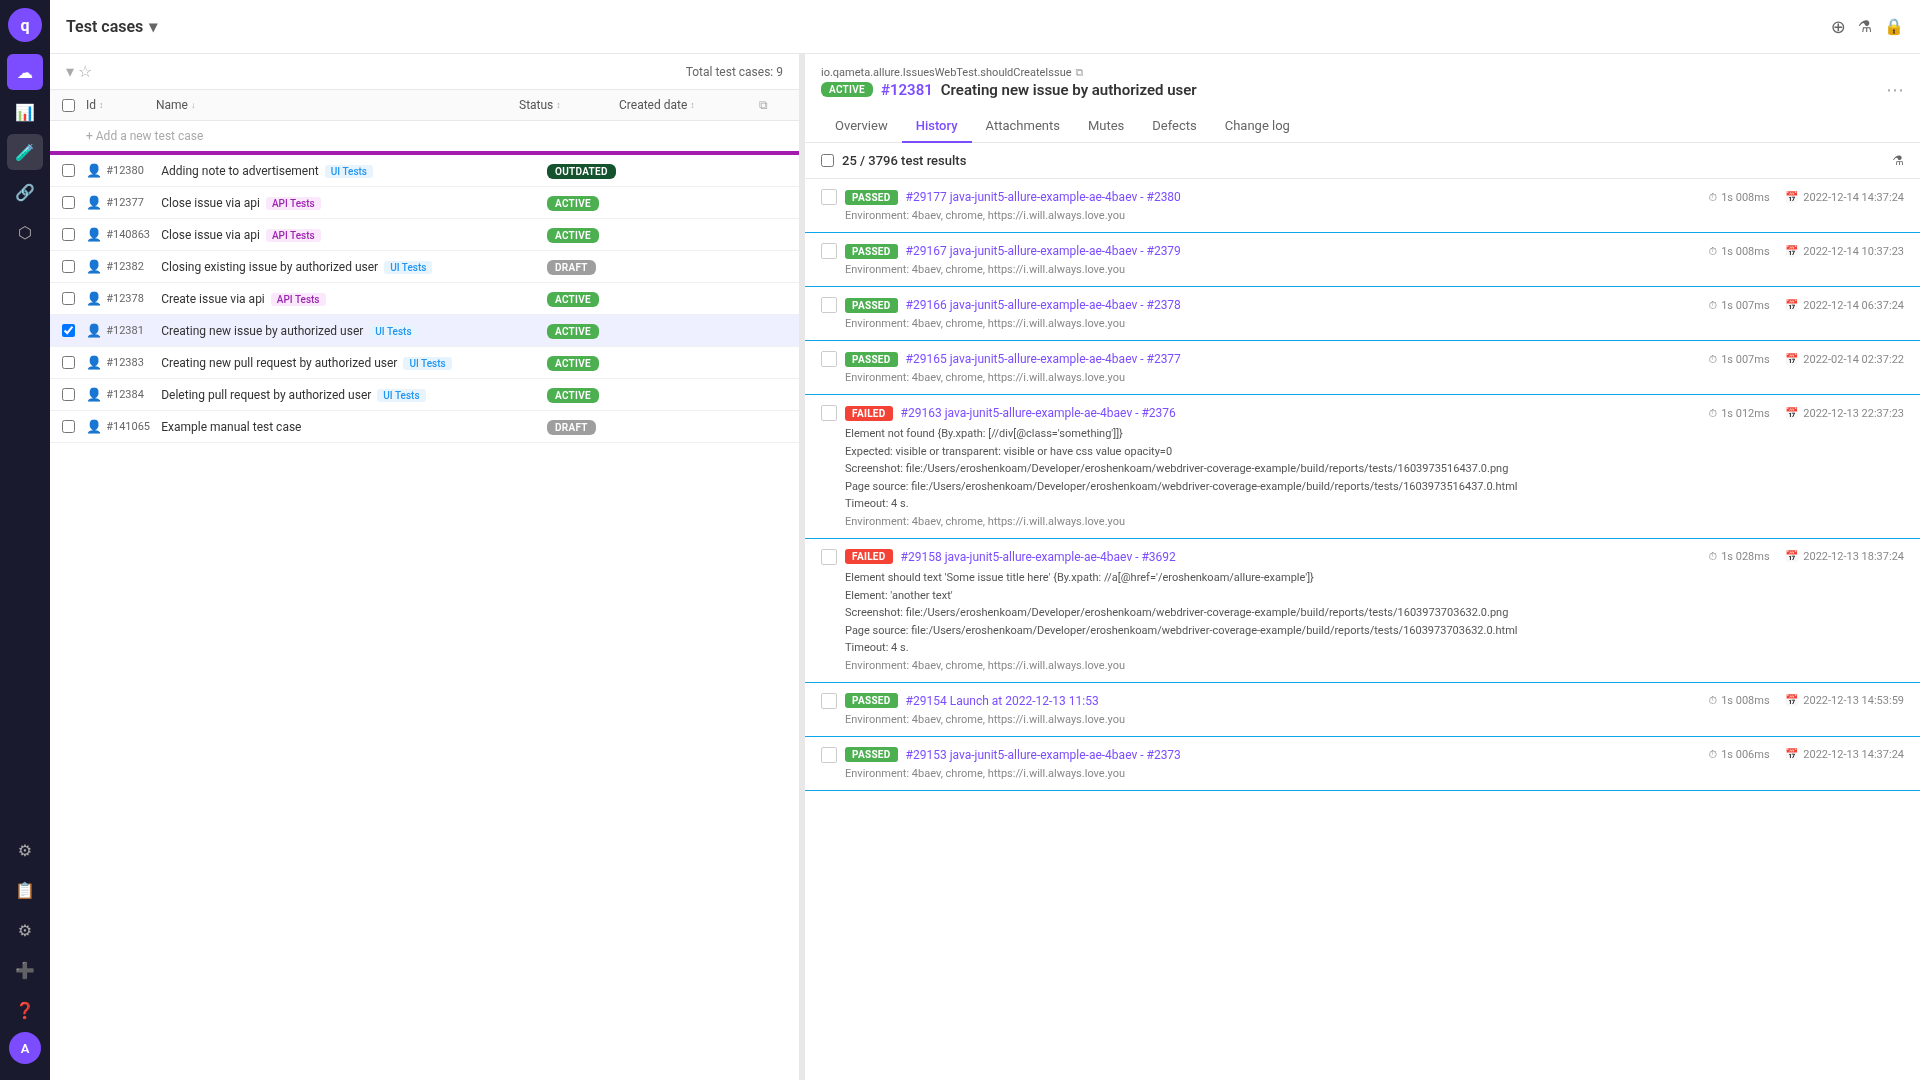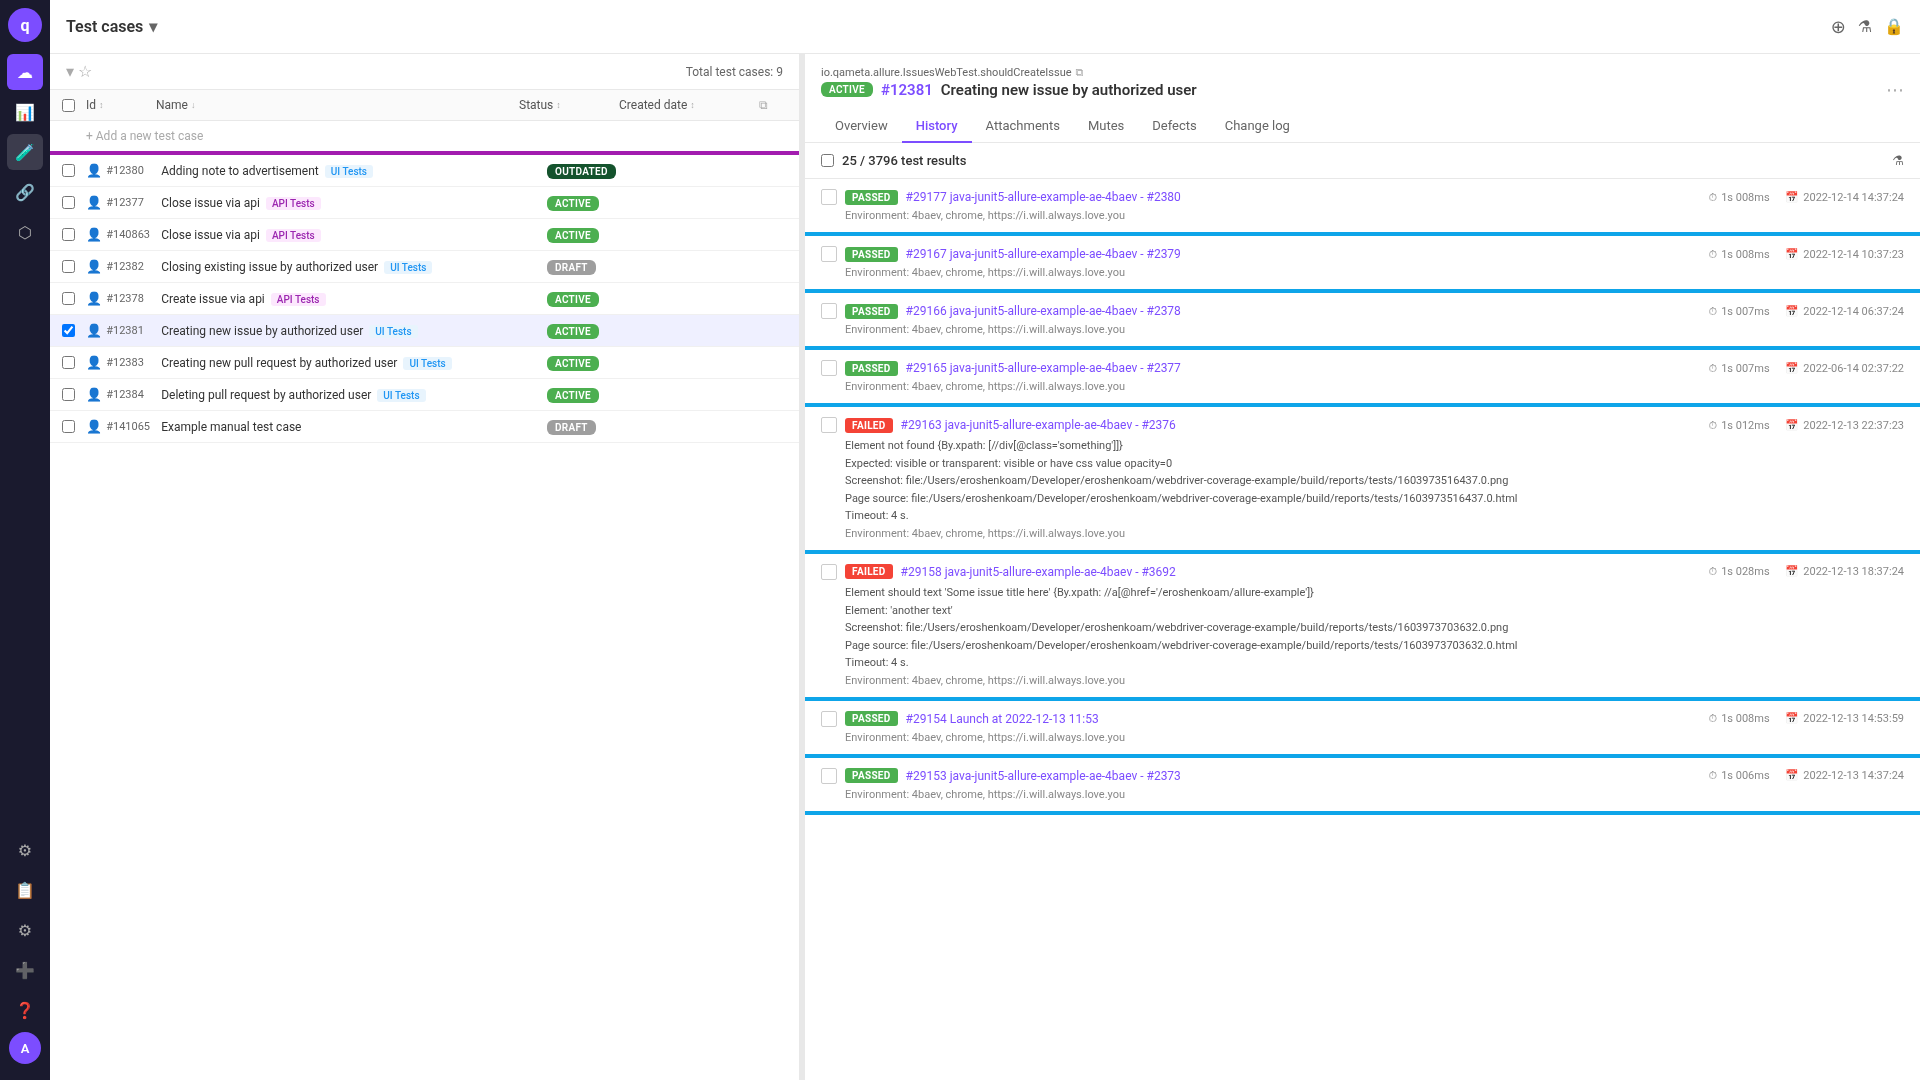--- a/index.html
+++ b/index.html
@@ -224,21 +224,21 @@
     .results-header {
       display: flex;
       align-items: center;
       padding: 10px 16px;
       border-bottom: 1px solid #e8e8e8;
     }
     .results-count { font-size: 13px; font-weight: 500; }
     .results-filter { margin-left: auto; color: #666; cursor: pointer; }
 
     .result-item {
-      border-bottom: 4px solid #0ea5e9;
+      border-bottom: 1px solid #0ea5e9;
       padding: 10px 16px;
     }
     .result-item-header {
       display: flex;
       align-items: center;
       gap: 8px;
       margin-bottom: 4px;
     }
     .result-checkbox { width: 16px; height: 16px; border: 1px solid #ccc; border-radius: 2px; flex-shrink: 0; }
     .result-status {
@@ -557,21 +557,21 @@
     <div class="result-item-header">
       <div class="result-checkbox"></div>
       <span class="result-status status-passed">PASSED</span>
       <a class="result-link">#29165 java-junit5-allure-example-ae-4baev - #2377</a>
       <div class="result-time">
         <span>⏱</span>
         <span>1s 007ms</span>
       </div>
       <div class="result-date" style="margin-left:8px;">
         <span>📅</span>
-        <span>2022-06-14 02:37:22</span>
+        <span>2022-02-14 02:37:22</span>
       </div>
     </div>
 
     <div class="result-env">Environment: 4baev, chrome, https://i.will.always.love.you</div>
   </div>
           <div class="result-item">
     <div class="result-item-header">
       <div class="result-checkbox"></div>
       <span class="result-status status-failed">FAILED</span>
       <a class="result-link">#29163 java-junit5-allure-example-ae-4baev - #2376</a>

